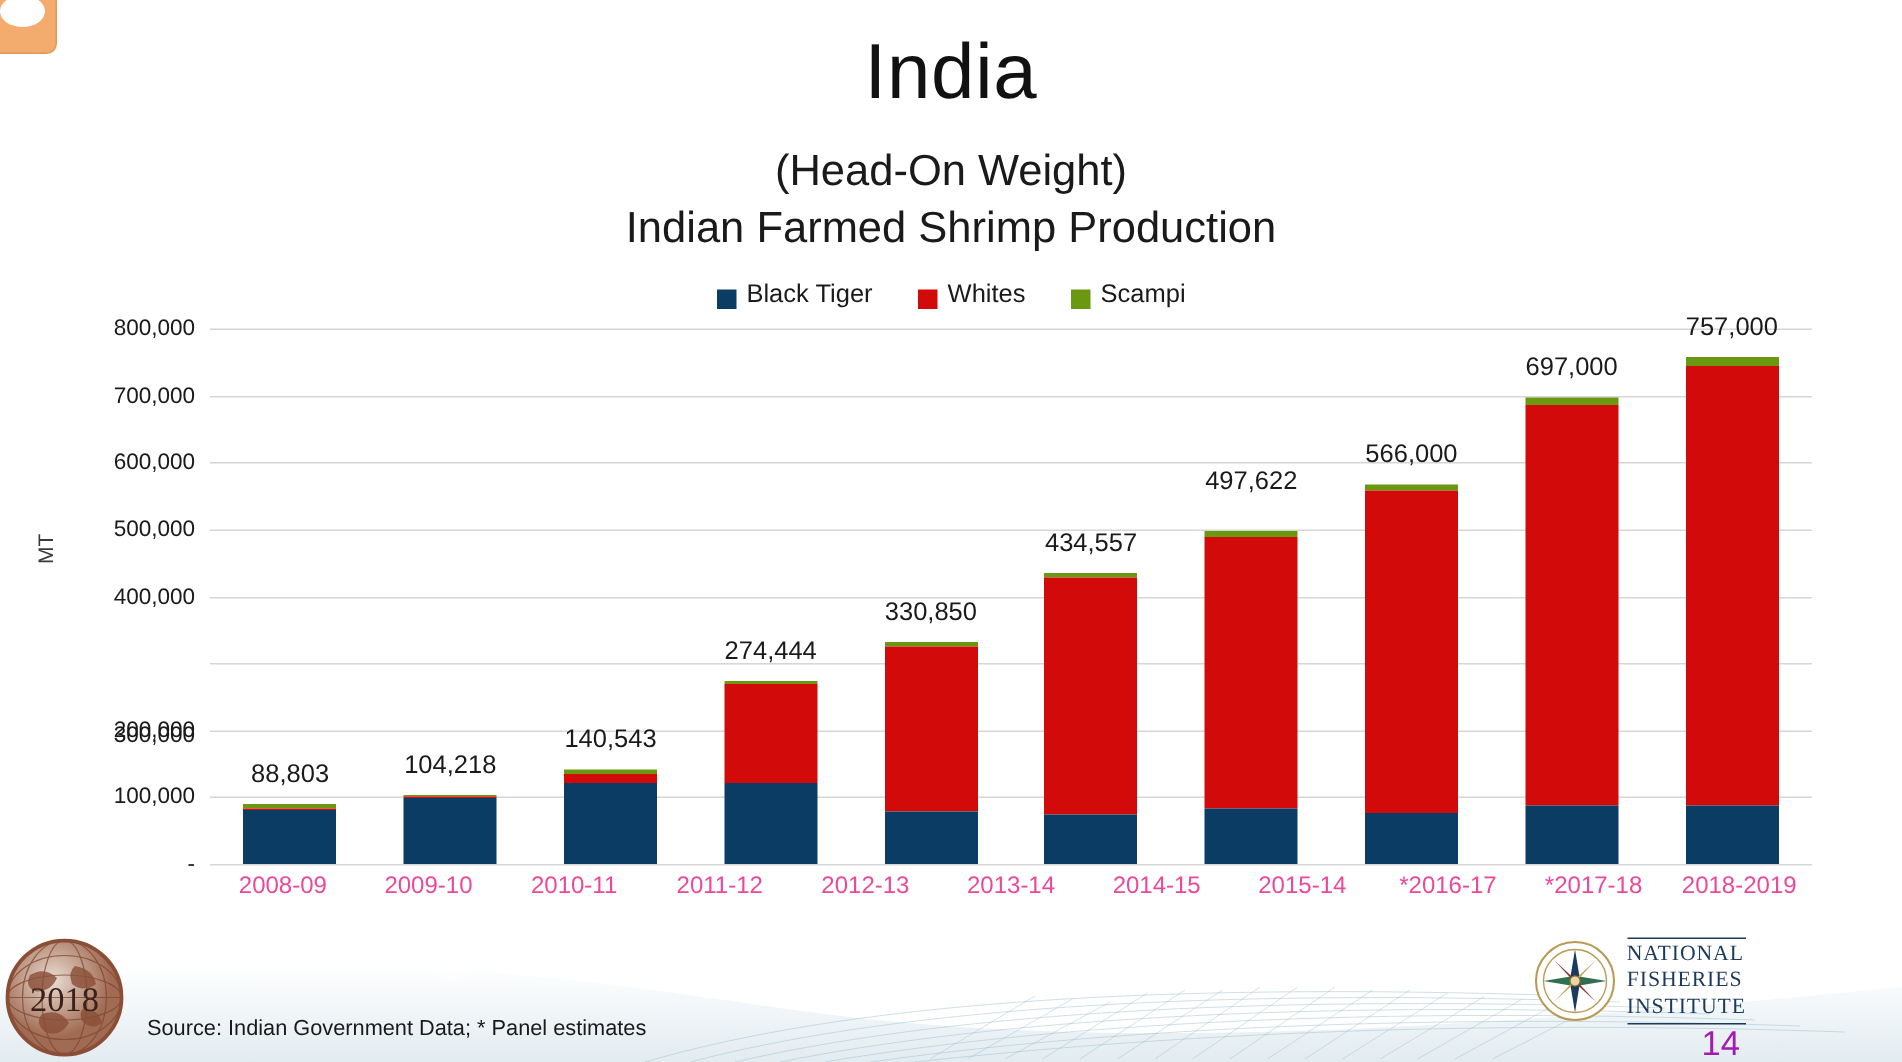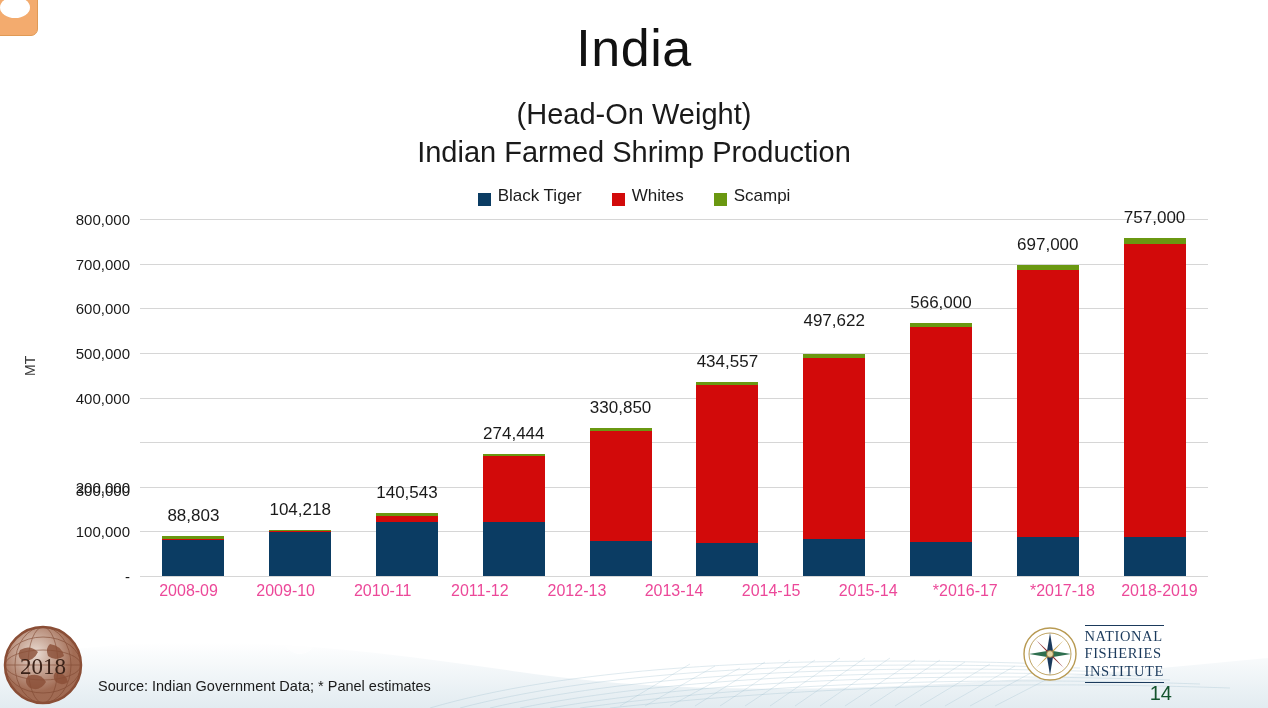--- a/index.html
+++ b/index.html
@@ -119,22 +119,22 @@
     font-size: 16px; color: #ec4899;
     white-space: nowrap;
   }
 
   
   .source-note {
     position: absolute; left: 98px; top: 678px;
     font-size: 14.5px; color: #1a1a1a;
   }
   .page-number {
-    position: absolute; right: 4px; top: 682px;
-    font-size: 20px; color: #14532d;
+    position: absolute; right: 16px; top: 682px;
+    font-size: 23px; color: #a21caf;
   }
 
   
   .conf-logo {
     position: absolute; left: 0; top: 622px;
     width: 86px; height: 86px;
   }
   
   .nfi-logo {
     position: absolute; right: 12px; top: 626px;

